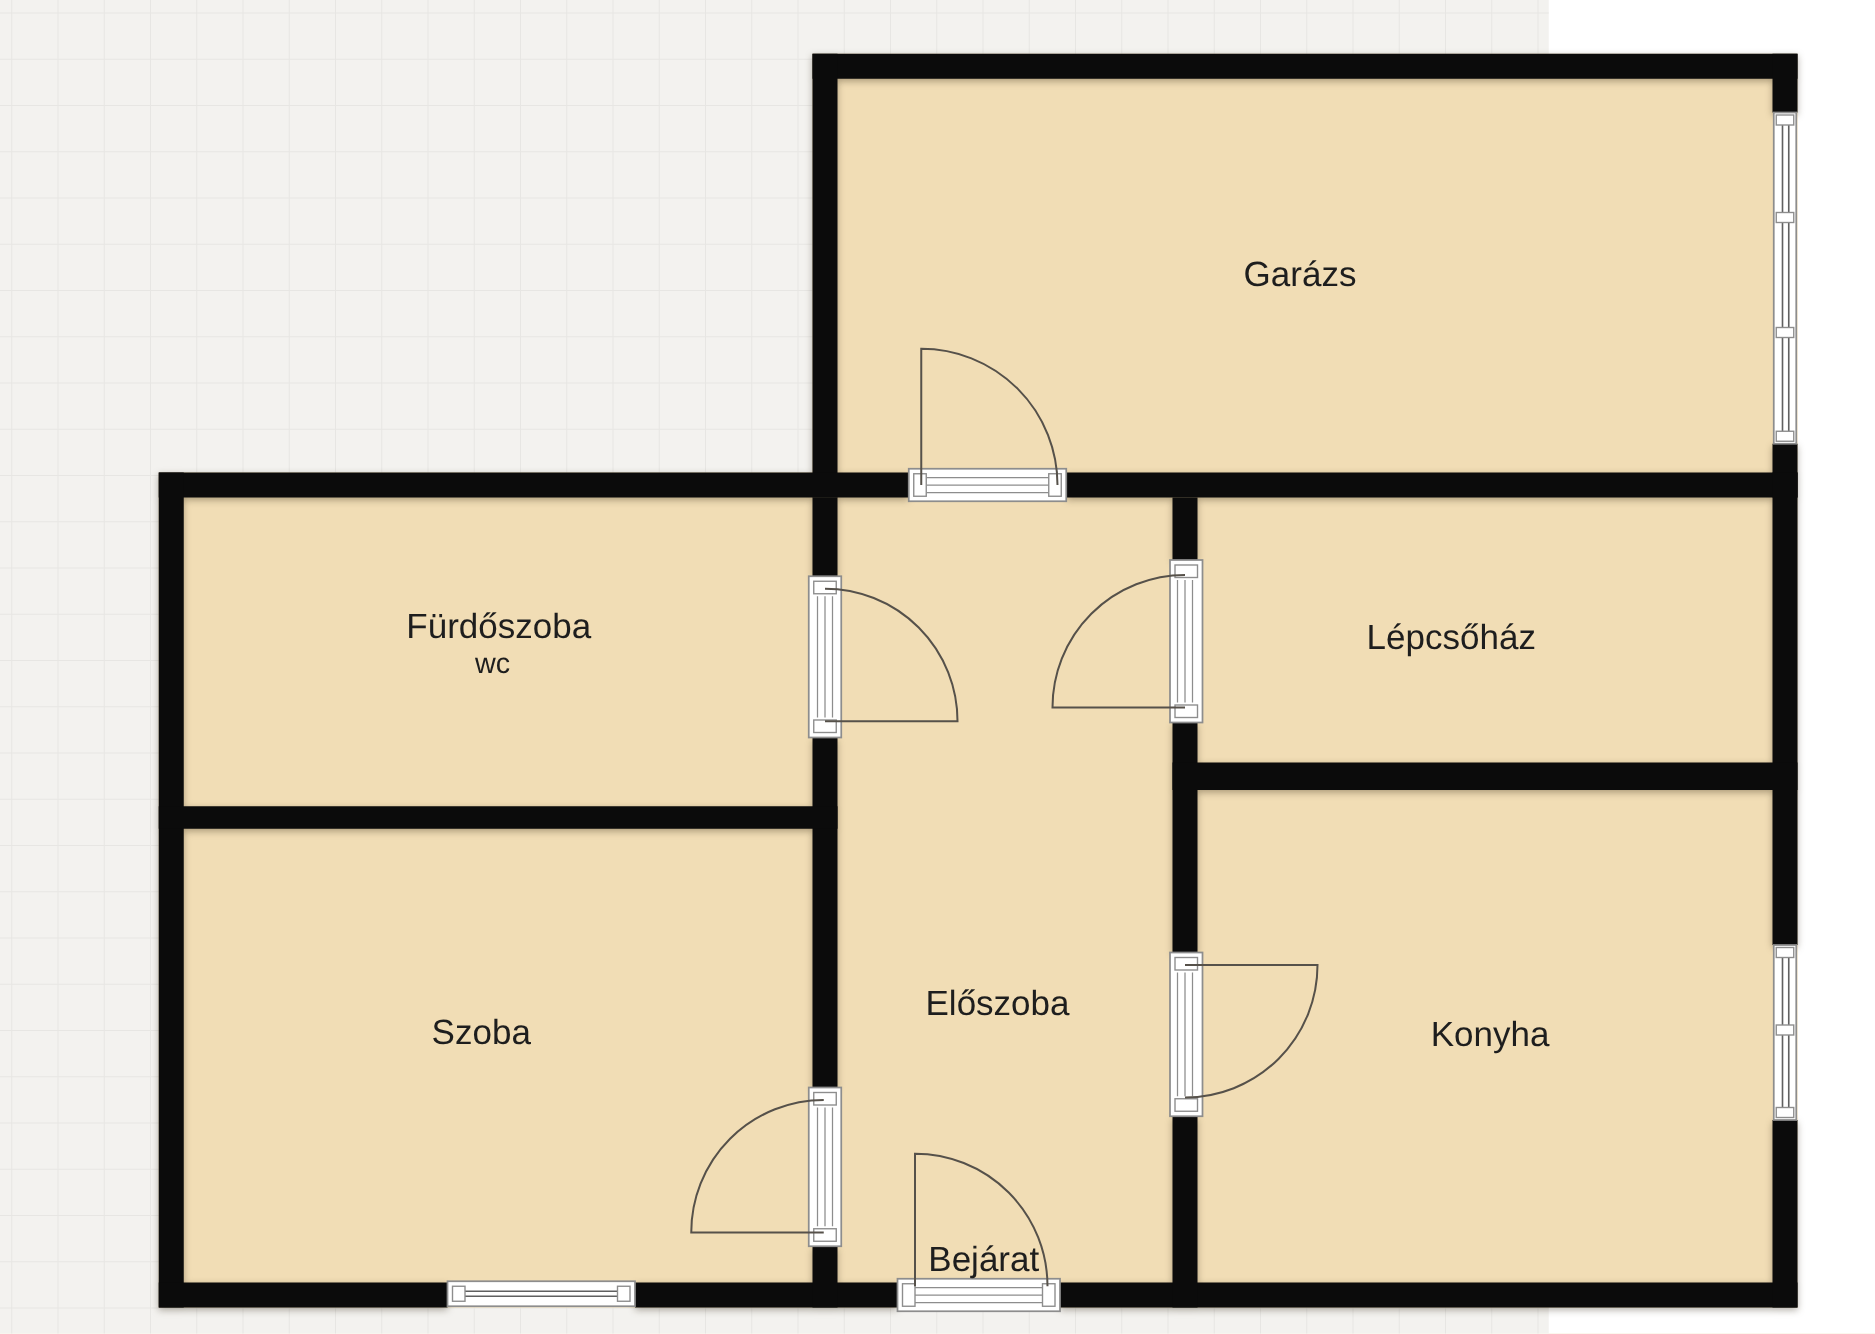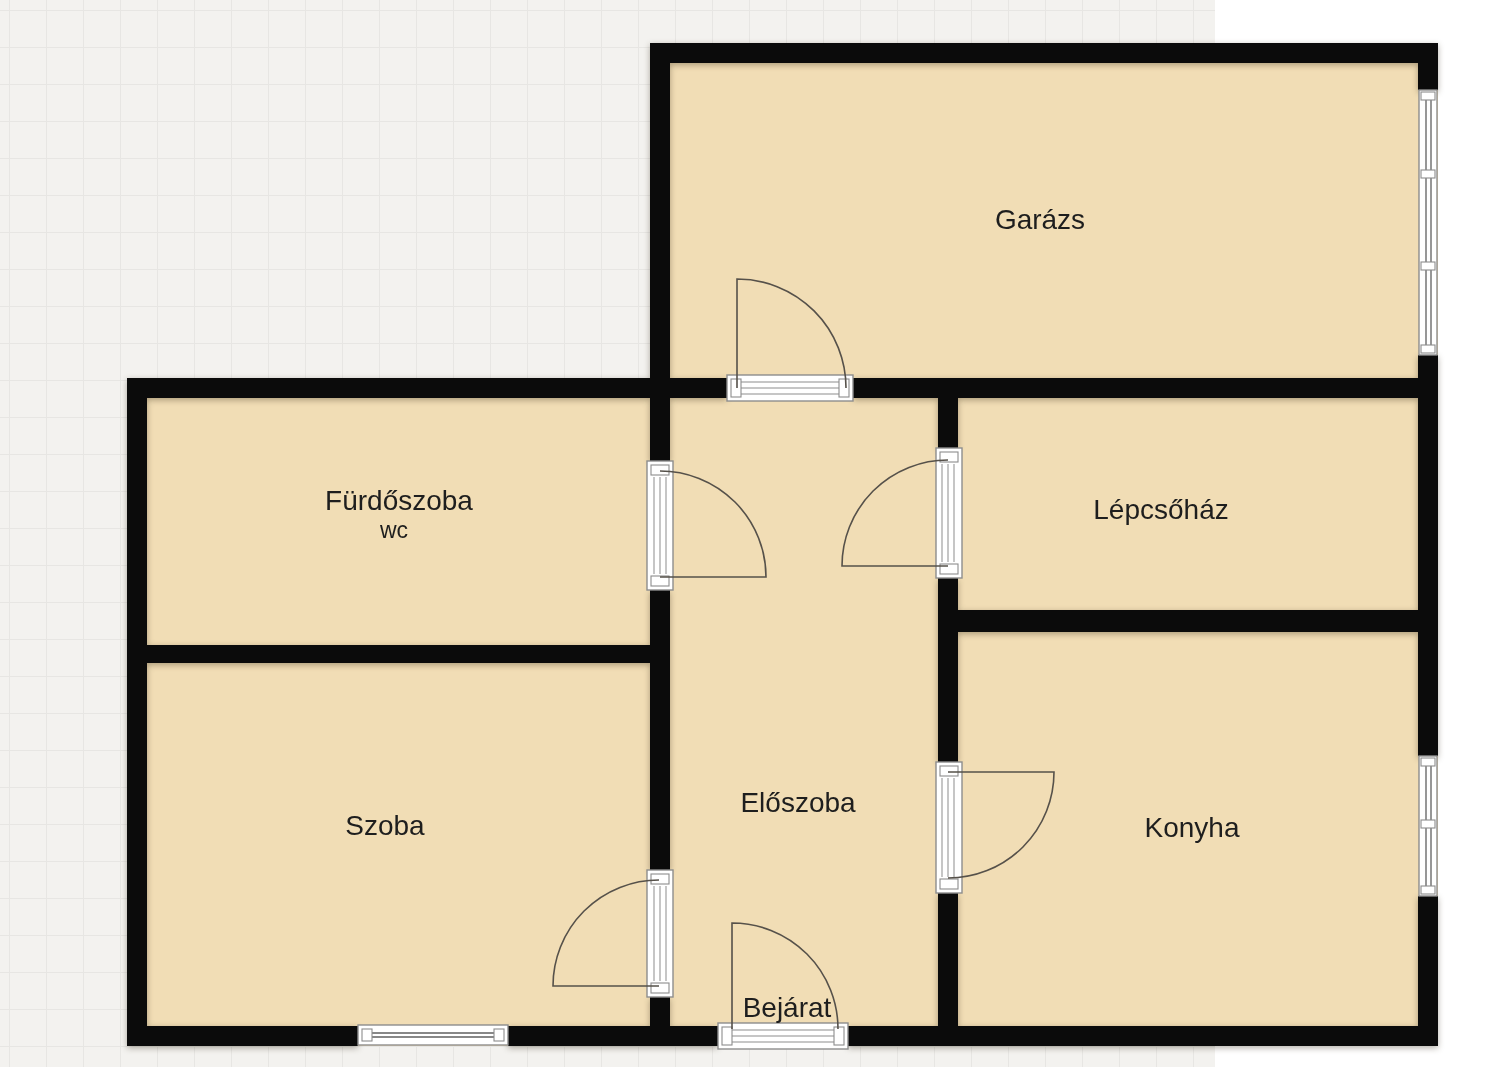--- a/index.html
+++ b/index.html
@@ -4,20 +4,21 @@
 <style>
   html,body{margin:0;padding:0;width:1500px;height:1067px;overflow:hidden;}
   #canvas{
     position:relative;width:1215px;height:1067px;
     background-color:var(--canvas-bg,#f3f2ef);
     background-image:
       linear-gradient(to right, var(--grid-line,#e7e6e3) 1px, transparent 1px),
       linear-gradient(to bottom, var(--grid-line,#e7e6e3) 1px, transparent 1px);
     background-size:37px 37px;
     background-position:9px 10px;
+    padding-left:24px;
   }
   svg{position:absolute;left:0;top:0;}
   .base{fill:var(--room-fill,#f1ddb5);}
   .room{fill:var(--room-fill,#f1ddb5);}
   .wall{fill:var(--wall,#0b0b0b);}
   .walls{filter:drop-shadow(0px 2px 3px rgba(40,30,10,0.35));}
   .frame{fill:var(--frame-fill,#ffffff);stroke:var(--frame-line,#8d8d8d);stroke-width:1.4;}
   .cap{fill:var(--frame-fill,#ffffff);stroke:var(--frame-line,#8d8d8d);stroke-width:1.1;}
   .glass{stroke:var(--glass-line,#606060);stroke-width:1.3;fill:none;}
   .glassthin{stroke:var(--frame-line,#8d8d8d);stroke-width:1;fill:none;}

